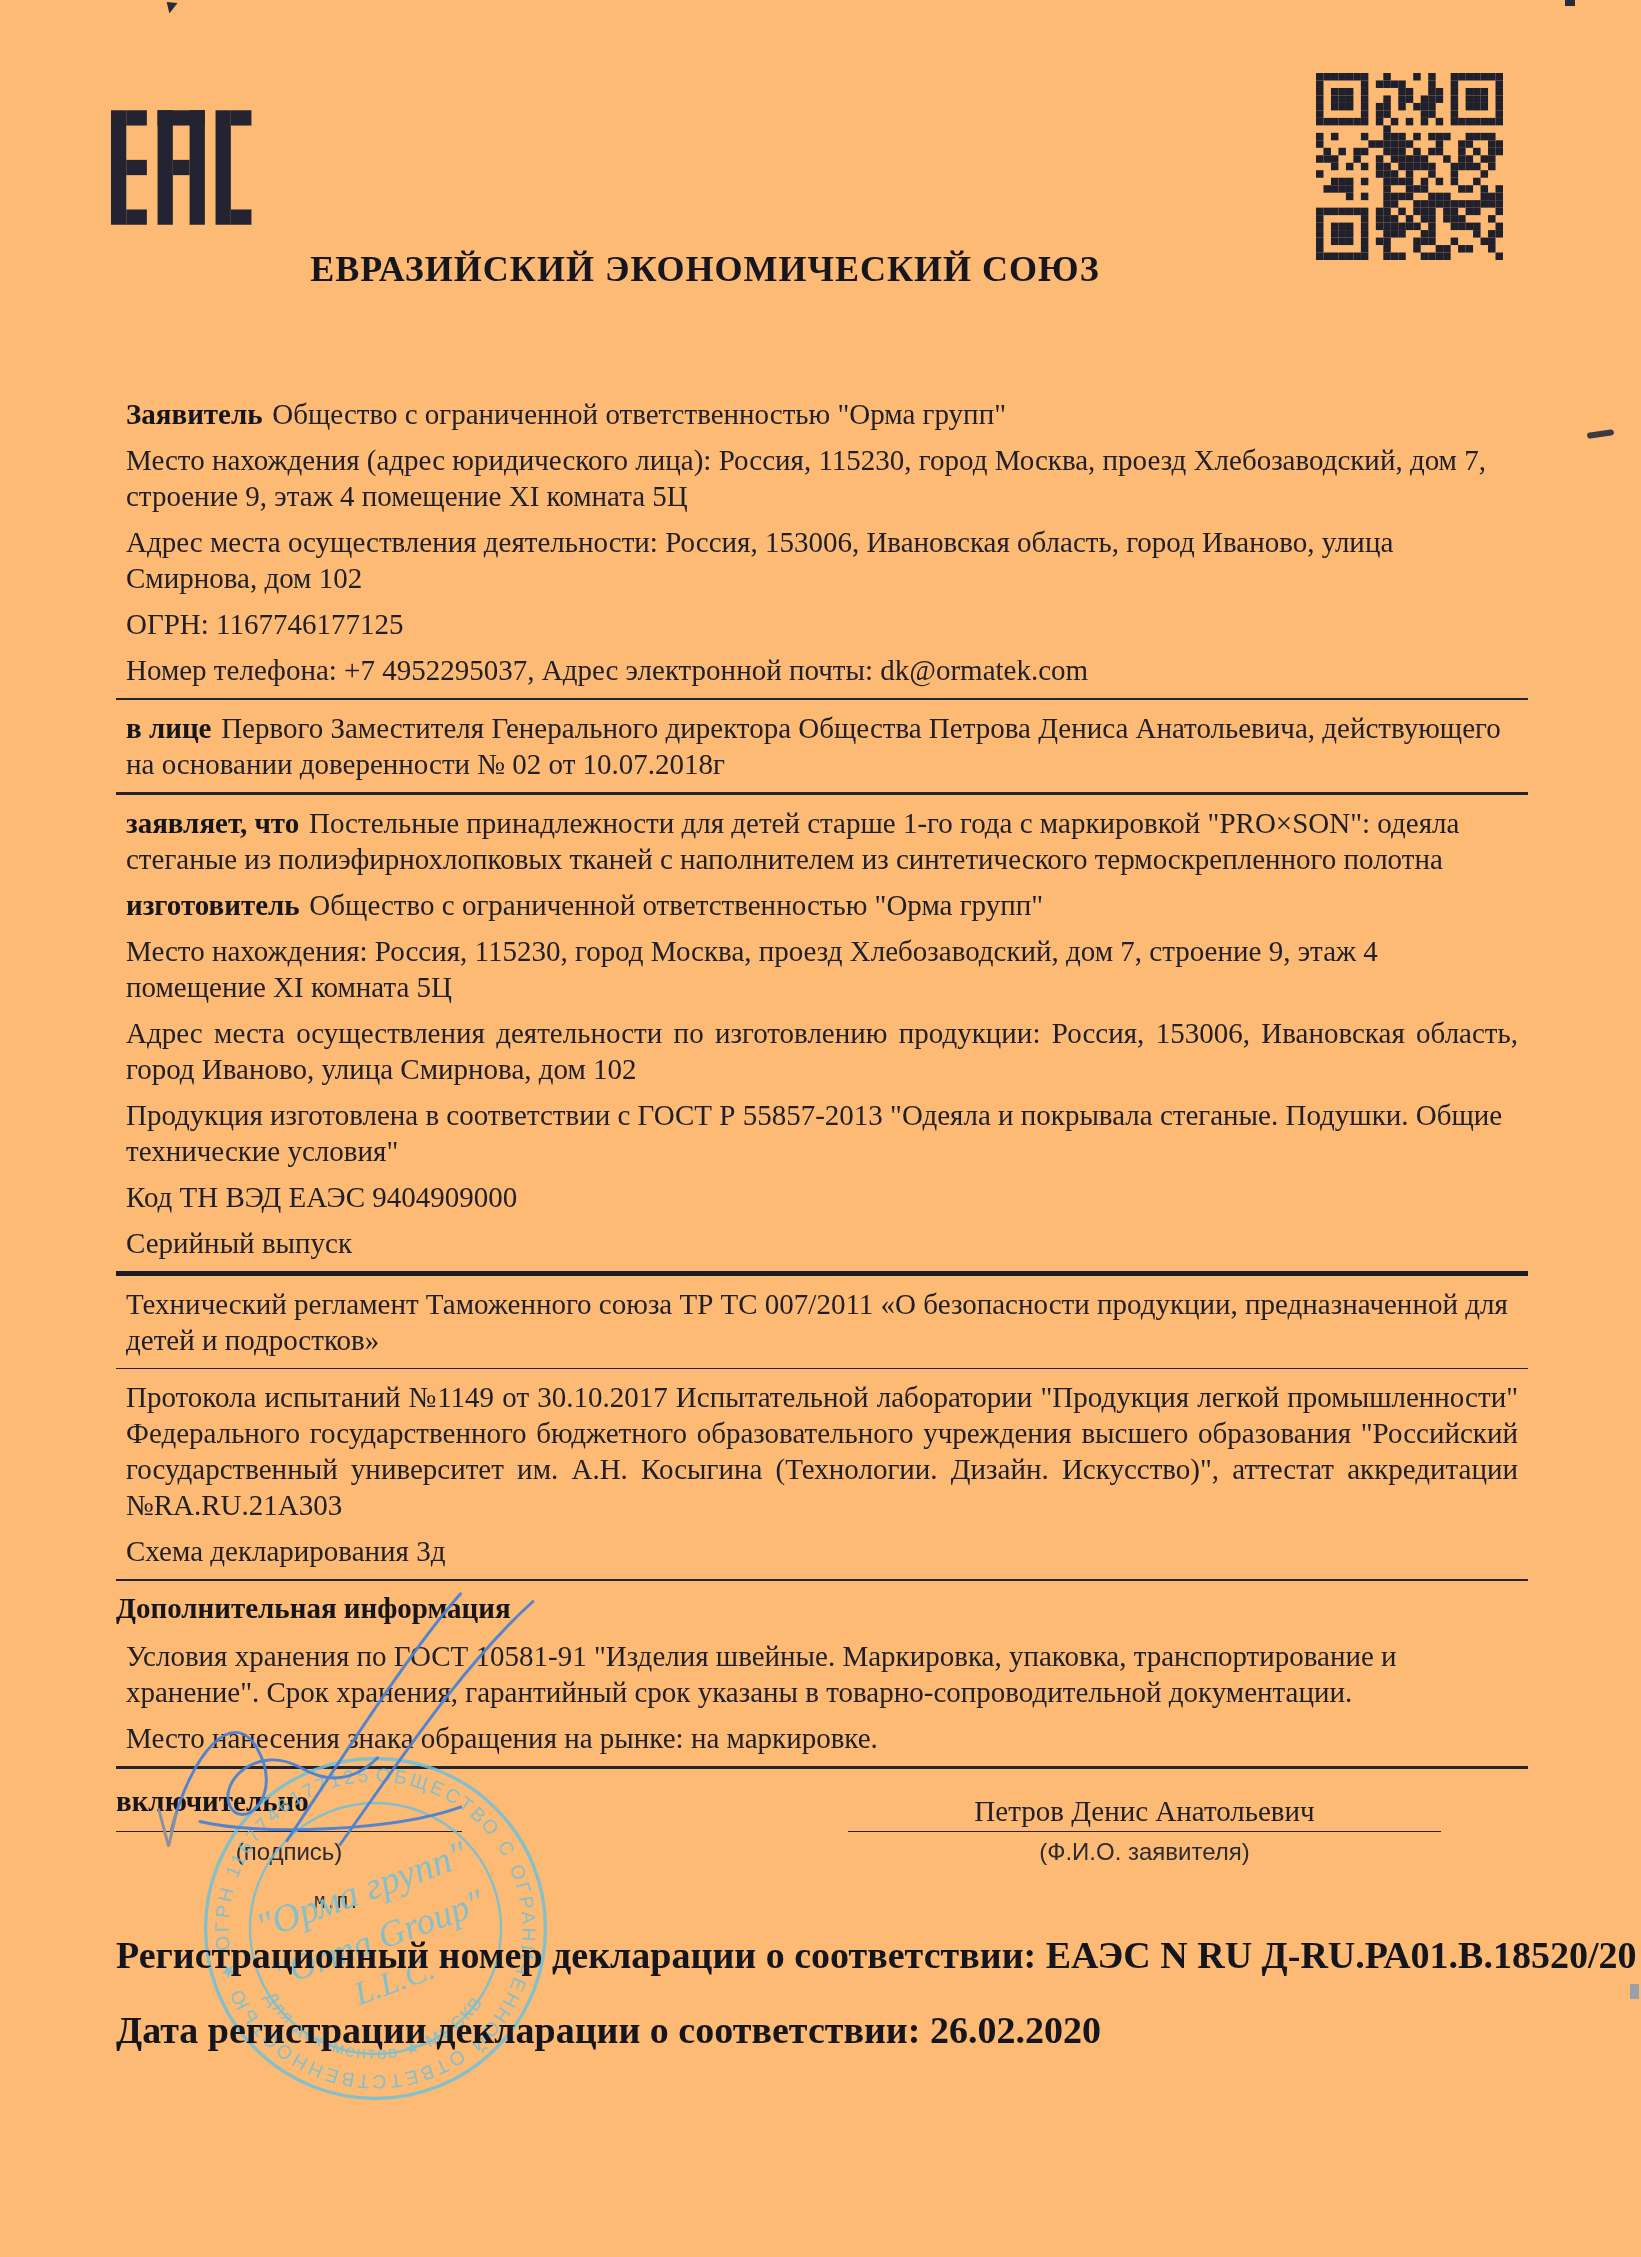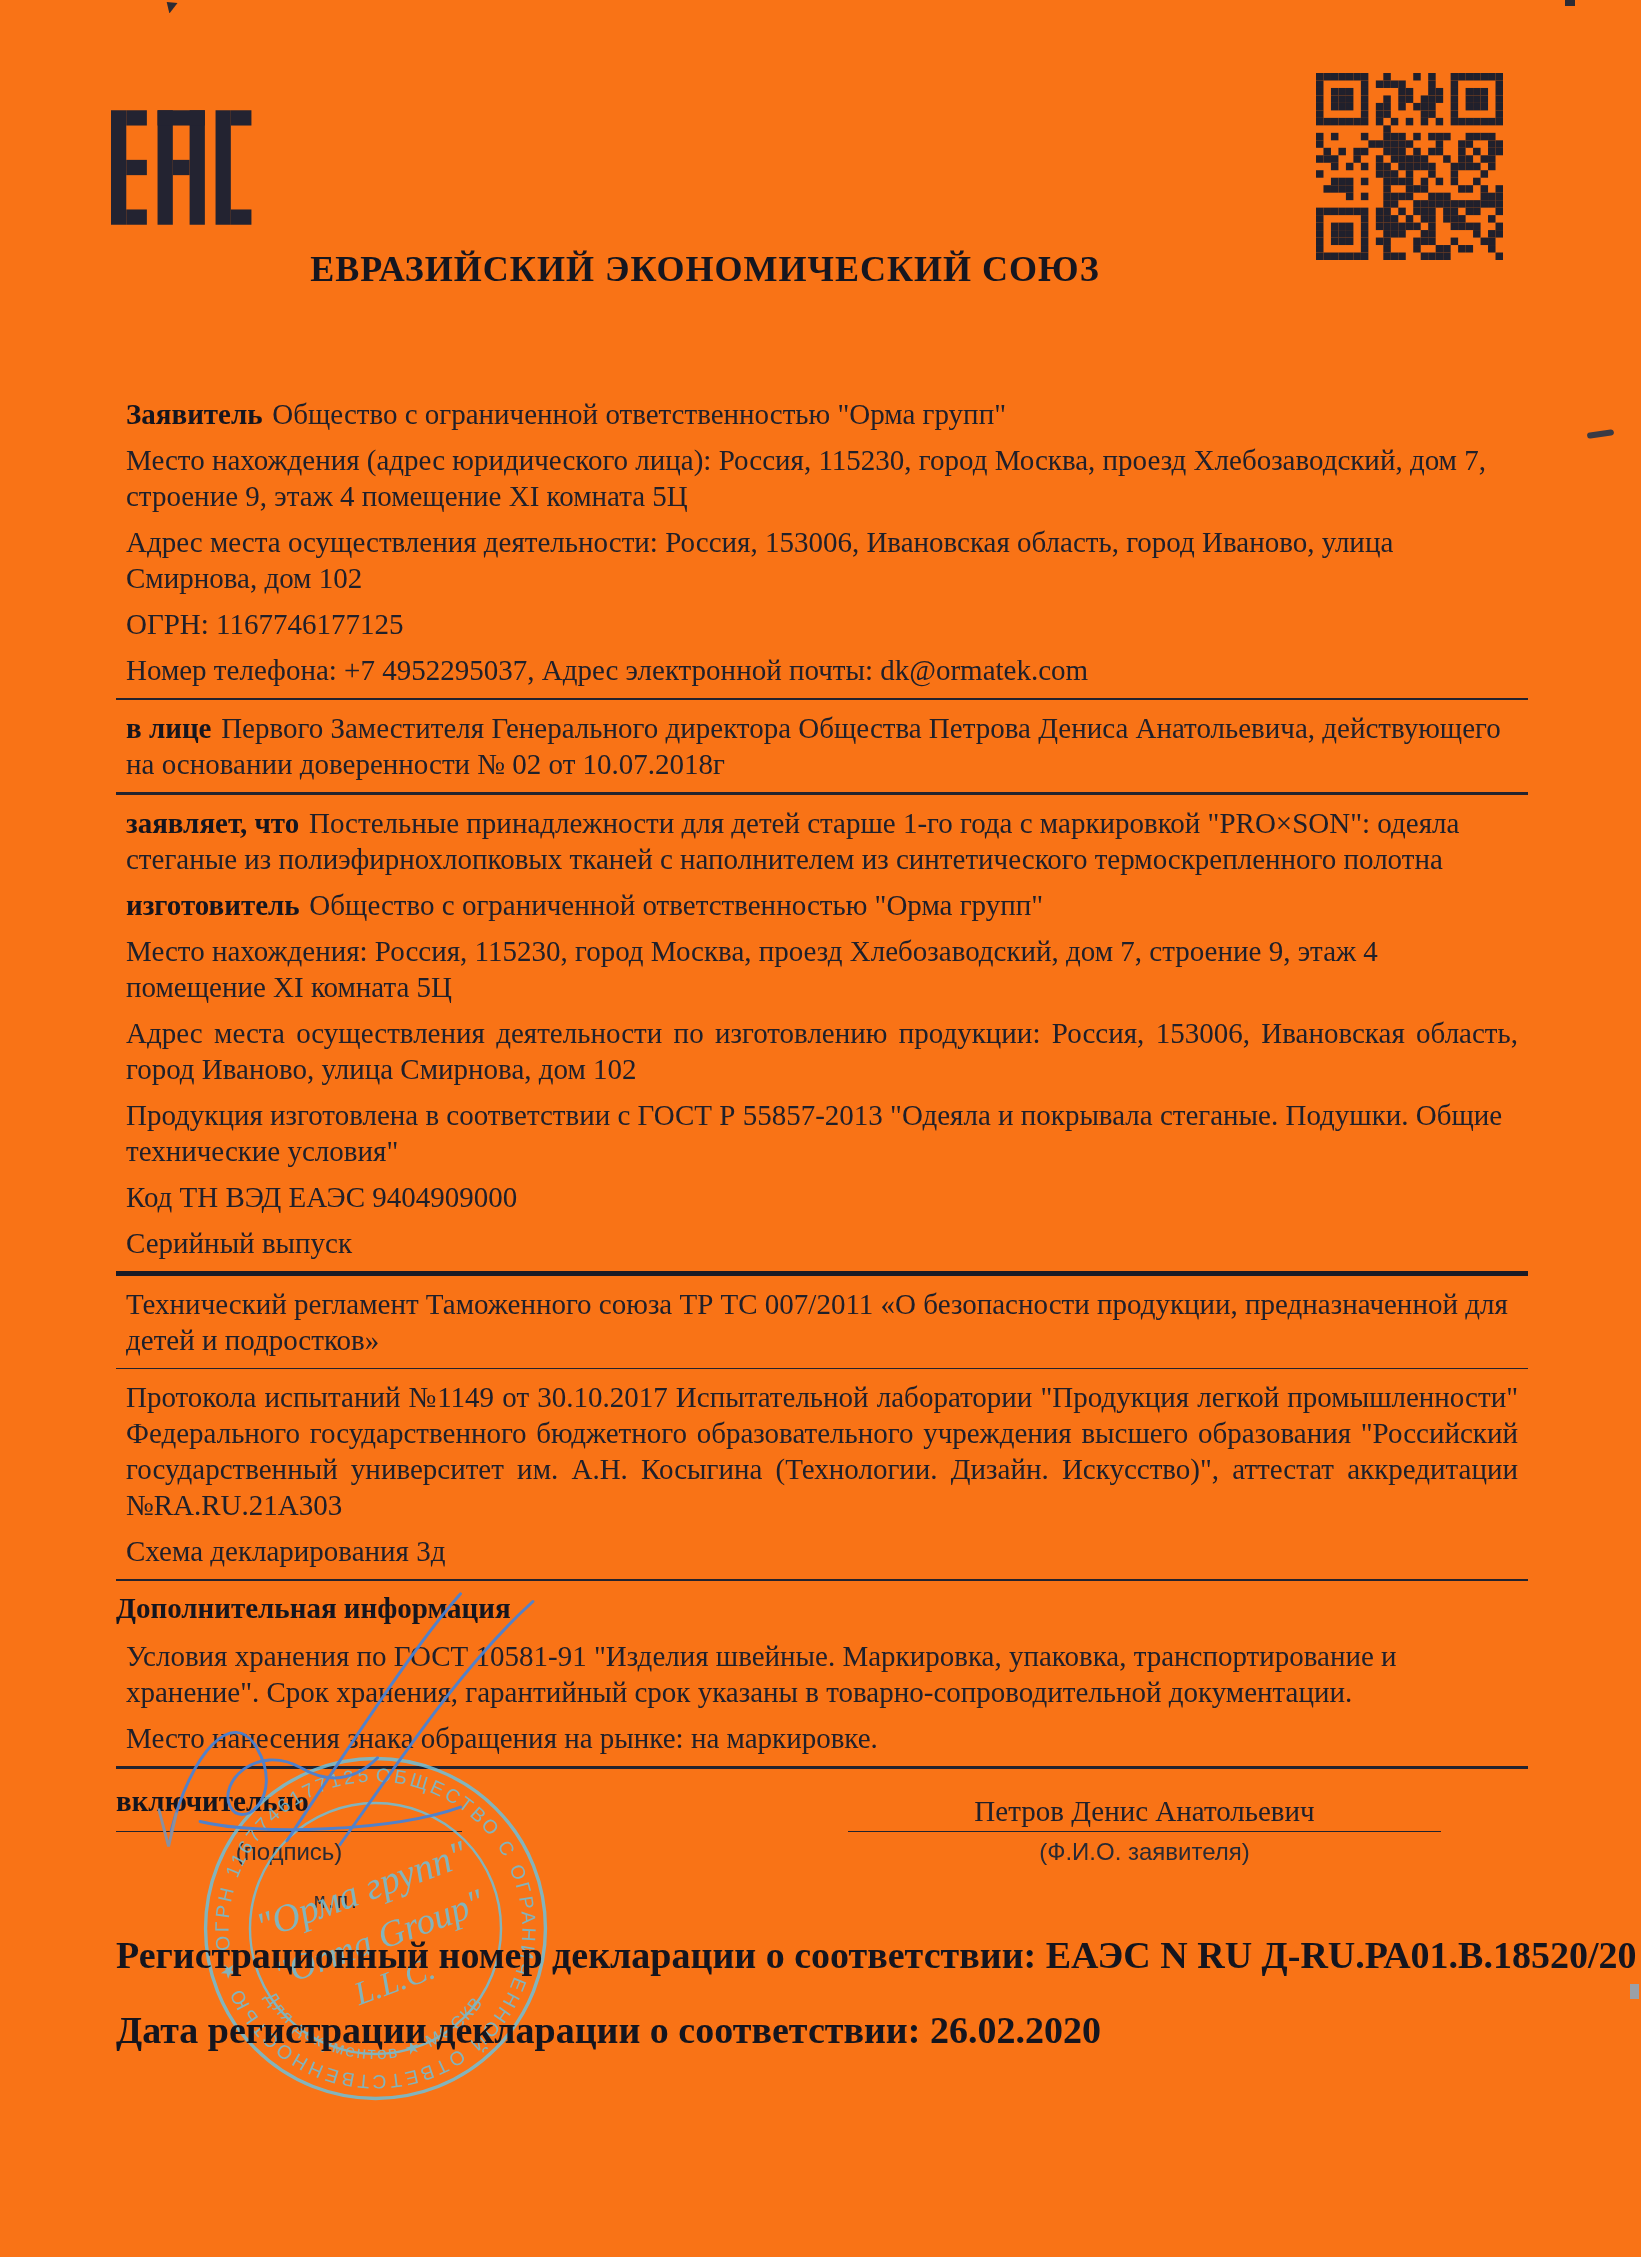--- a/index.html
+++ b/index.html
@@ -1,20 +1,20 @@
 <!DOCTYPE html>
 <html><head>
 <meta charset="utf-8">
 <style>
   html,body{margin:0;padding:0;background:#e8e8e8;}
   .page{
     position:relative;
     width:1641px;height:2257px;
     margin:0 auto;
-    background:#f97316;
+    background:#fdba74;
     overflow:hidden;
     font-family:"Liberation Serif", serif;
     color:#1e1e28;
   }
   
   .eac-logo{position:absolute;left:111px;top:99px;}
   .qr{position:absolute;left:1316px;top:73px;}
   .title{
     position:absolute;left:116px;top:247px;width:1178px;
     text-align:center;font-weight:bold;font-size:36px;line-height:45px;

